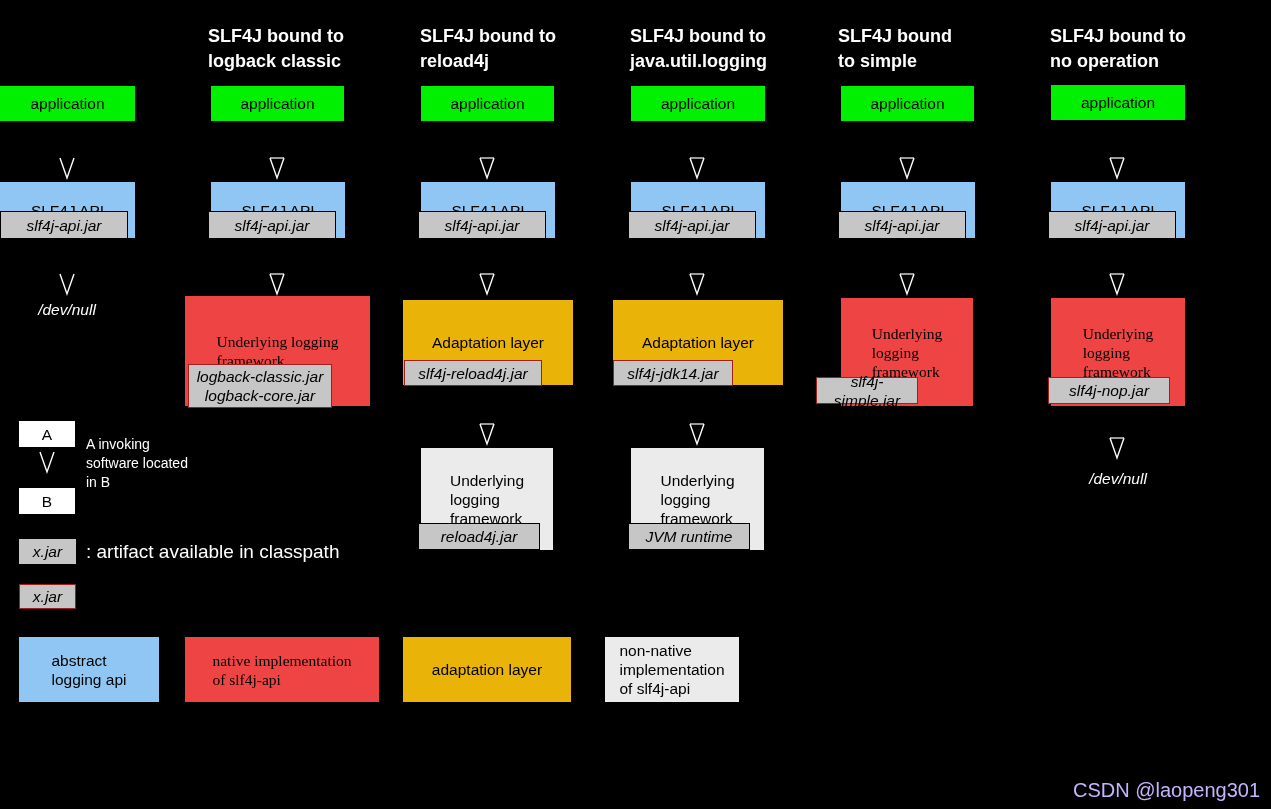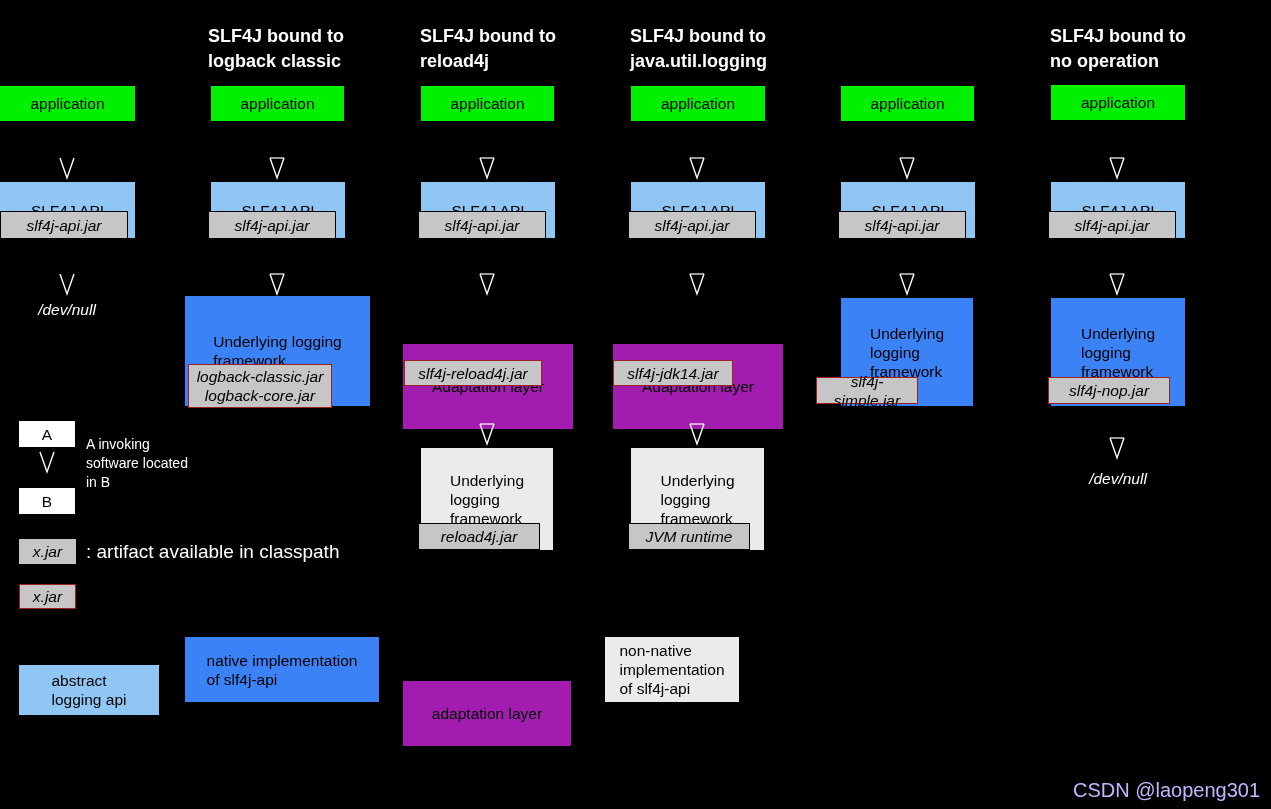--- a/index.html
+++ b/index.html
@@ -38,22 +38,22 @@
     justify-content: center;
     color: #000000;
     font-family: "Liberation Sans", sans-serif;
     font-size: 15.5px;
     line-height: 19px;
     white-space: pre-line;
     padding: 0 3px;
   }
   .box.app      { background: #00f000; font-size: 15.5px; }
   .box.api      { background: #8fc6f4; }
-  .box.native   { background: #3b82f6; }
-  .box.adapt    { background: #a21caf; margin-top: 44px; }
+  .box.native   { background: #ef4444; font-family: Liberation Serif, serif; }
+  .box.adapt    { background: #eab308; }
   .box.nonnative{ background: #ebebeb; }
   .box.plain    { background: #ffffff; }
 
   
   .jar {
     position: absolute;
     box-sizing: border-box;
     background: #c6c6c6;
     border: 1px solid #000000;
     color: #000000;
@@ -121,20 +121,22 @@
 <body>
 
 <div id="canvas">
 
   <div class="col-title" style="left:208px; top:24px; width:190px;">SLF4J bound to
 logback classic</div>
   <div class="col-title" style="left:420px; top:24px; width:190px;">SLF4J bound to
 reload4j</div>
   <div class="col-title" style="left:630px; top:24px; width:200px;">SLF4J bound to
 java.util.logging</div>
+  <div class="col-title" style="left:838px; top:24px; width:180px;">SLF4J bound
+to simple</div>
   <div class="col-title" style="left:1050px;top:24px; width:190px;">SLF4J bound to
 no operation</div>
 
   <div class="box app" style="left:0px;    top:86px; width:135px; height:35px;">application</div>
   <div class="box app" style="left:211px;  top:86px; width:133px; height:35px;">application</div>
   <div class="box app" style="left:421px;  top:86px; width:133px; height:35px;">application</div>
   <div class="box app" style="left:631px;  top:86px; width:134px; height:35px;">application</div>
   <div class="box app" style="left:841px;  top:86px; width:133px; height:35px;">application</div>
   <div class="box app" style="left:1051px; top:85px; width:134px; height:35px;">application</div>
 
@@ -291,21 +293,21 @@
   <div class="box plain" style="left:19px; top:488px; width:56px; height:26px;">B</div>
   <div class="legend-text" style="left:86px; top:435px; width:160px;">A invoking
 software located
 in B</div>
 
   <div class="jar noborder" style="left:19px; top:539px; width:57px; height:25px;">x.jar</div>
   <div class="legend-row-text" style="left:86px; top:542px;">: artifact available in classpath</div>
 
   <div class="jar binding" style="left:19px; top:584px; width:57px; height:25px;">x.jar</div>
 
-  <div class="box api" style="left:19px;  top:637px; width:140px; height:50px;margin-top:28px;">abstract
+  <div class="box api" style="left:19px;  top:637px; width:140px; height:65px;">abstract
 logging api</div>
   <div class="box native" style="left:185px; top:637px; width:194px; height:65px;">native implementation
 of slf4j-api</div>
   <div class="box adapt" style="left:403px; top:637px; width:168px; height:65px;">adaptation layer</div>
   <div class="box nonnative" style="left:605px; top:637px; width:134px; height:65px;">non-native
 implementation
 of slf4j-api</div>
 
   <div class="watermark" style="left:1073px; top:779px;">CSDN @laopeng301</div>
 

